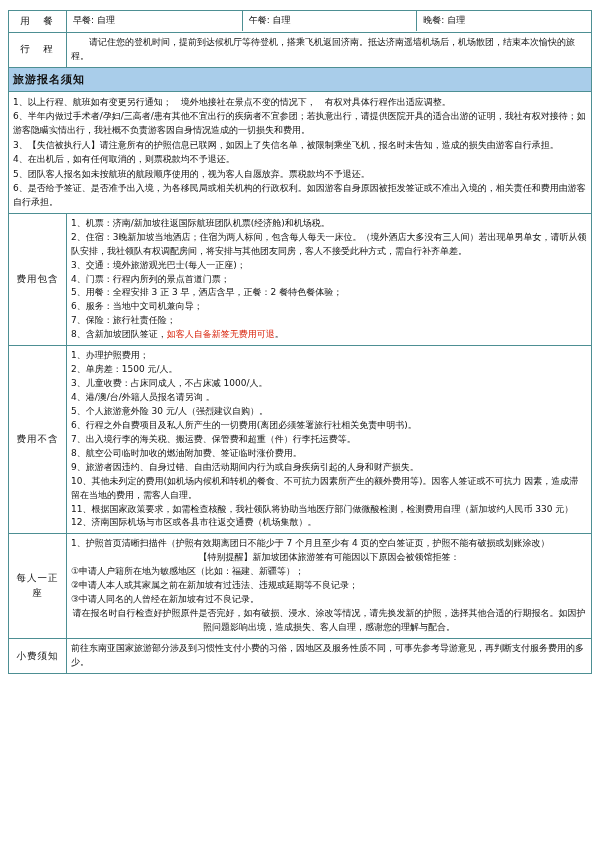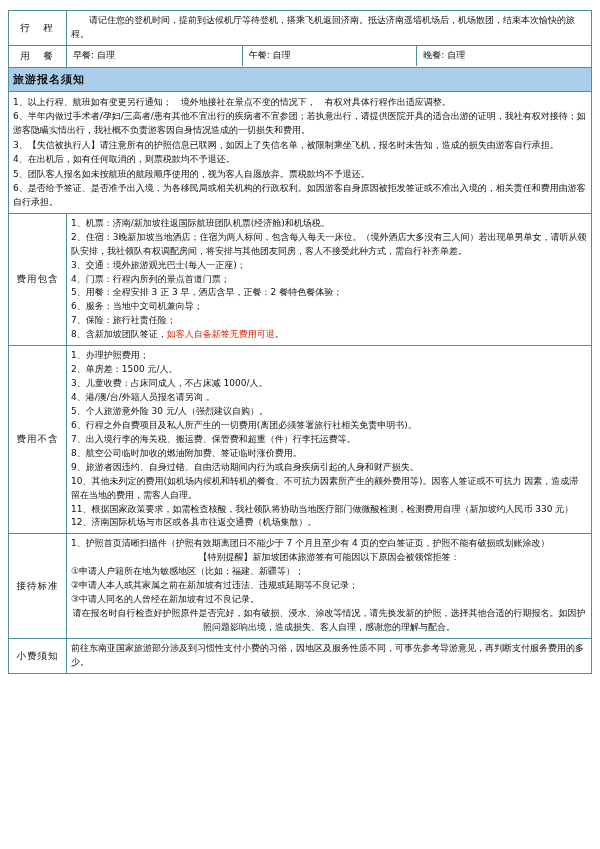--- a/index.html
+++ b/index.html
@@ -104,32 +104,32 @@
 <body>
 
 <div class="page">
   <table class="doc">
     <colgroup>
       <col style="width:58px">
       <col>
     </colgroup>
     <tbody>
       <tr>
-        <td class="lbl">行　程</td>
-        <td class="itin">请记住您的登机时间，提前到达候机厅等待登机，搭乘飞机返回济南。抵达济南遥墙机场后，机场散团，结束本次愉快的旅程。</td>
-      </tr>
-      <tr>
         <td class="lbl">用　餐</td>
         <td class="meals">
           <div class="meals-inner">
             <div>早餐: 自理</div>
             <div>午餐: 自理</div>
             <div>晚餐: 自理</div>
           </div>
         </td>
+      </tr>
+      <tr>
+        <td class="lbl">行　程</td>
+        <td class="itin">请记住您的登机时间，提前到达候机厅等待登机，搭乘飞机返回济南。抵达济南遥墙机场后，机场散团，结束本次愉快的旅程。</td>
       </tr>
       <tr>
         <td colspan="2" class="banner banner-left">旅游报名须知</td>
       </tr>
       <tr>
         <td colspan="2" class="notice-list">
           <p>1、以上行程、航班如有变更另行通知；　境外地接社在景点不变的情况下，　有权对具体行程作出适应调整。</p>
           <p>6、半年内做过手术者/孕妇/三高者/患有其他不宜出行的疾病者不宜参团；若执意出行，请提供医院开具的适合出游的证明，我社有权对接待；如游客隐瞒实情出行，我社概不负责游客因自身情况造成的一切损失和费用。</p>
           <p>3、【失信被执行人】请注意所有的护照信息已联网，如因上了失信名单，被限制乘坐飞机，报名时未告知，造成的损失由游客自行承担。</p>
           <p>4、在出机后，如有任何取消的，则票税款均不予退还。</p>
@@ -164,21 +164,21 @@
           <p>7、出入境行李的海关税、搬运费、保管费和超重（件）行李托运费等。</p>
           <p>8、航空公司临时加收的燃油附加费、签证临时涨价费用。</p>
           <p>9、旅游者因违约、自身过错、自由活动期间内行为或自身疾病引起的人身和财产损失。</p>
           <p>10、其他未列定的费用(如机场内候机和转机的餐食、不可抗力因素所产生的额外费用等)。因客人签证或不可抗力 因素，造成滞留在当地的费用，需客人自理。</p>
           <p>11、根据国家政策要求，如需检查核酸，我社领队将协助当地医疗部门做微酸检测，检测费用自理（新加坡约人民币 330 元）</p>
           <p>12、济南国际机场与市区或各县市往返交通费（机场集散）。</p>
         </td>
       </tr>
 
       <tr>
-        <td class="sublabel">接待标准</td>
+        <td class="sublabel">每人一正座</td>
         <td class="body-cell sig-list">
           <p>1、护照首页清晰扫描件（护照有效期离团日不能少于 7 个月且至少有 4 页的空白签证页，护照不能有破损或划账涂改）</p>
           <p class="hint">【特别提醒】新加坡团体旅游签有可能因以下原因会被领馆拒签：</p>
           <p>①申请人户籍所在地为敏感地区（比如：福建、新疆等）；</p>
           <p>②申请人本人或其家属之前在新加坡有过违法、违规或延期等不良记录；</p>
           <p>③中请人同名的人曾经在新加坡有过不良记录。</p>
           <p class="hint">请在报名时自行检查好护照原件是否完好，如有破损、浸水、涂改等情况，请先换发新的护照，选择其他合适的行期报名。如因护照问题影响出境，造成损失、客人自理，感谢您的理解与配合。</p>
         </td>
       </tr>
 

